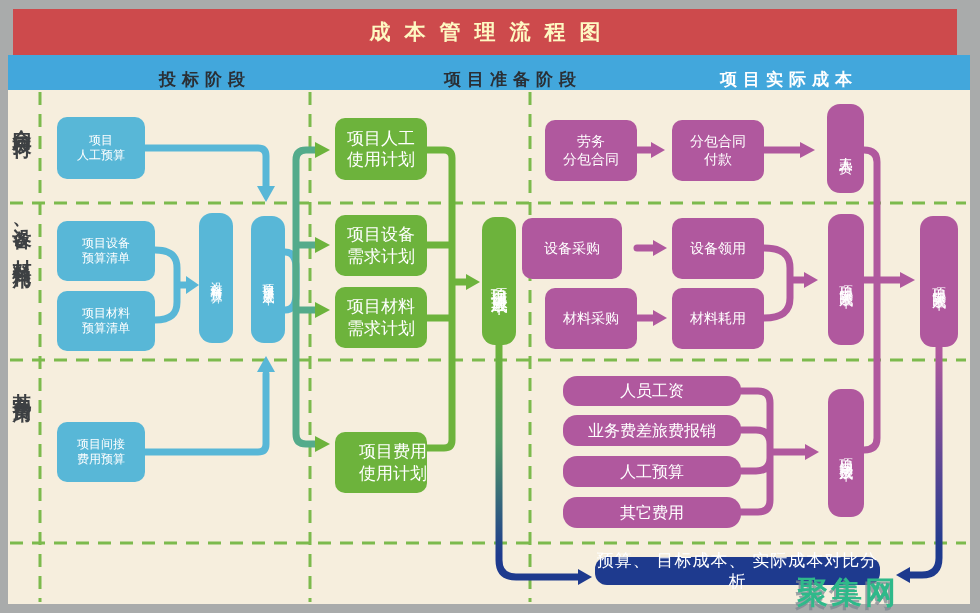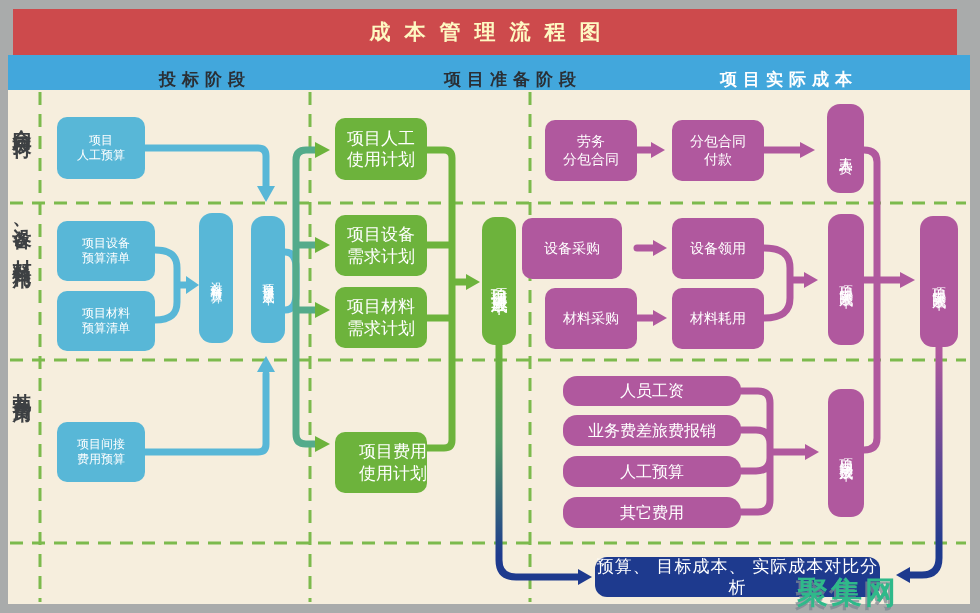--- a/index.html
+++ b/index.html
@@ -244,19 +244,19 @@
   <div class="box wide" style="left:563px; top:456px; width:178px; height:31px;">
       <span>人工预算</span>
     </div>
   <div class="box wide" style="left:563px; top:497px; width:178px; height:31px;">
       <span>其它费用</span>
     </div>
   <div class="box purple vbox" style="left:828px; top:389px; width:36px; height:128px;">
       <span>项目间接成本</span>
     </div>
 
-  <div class="box navy" style="left:595px; top:557px; width:285px; height:40px;">
+  <div class="box navy" style="left:595px; top:557px; width:285px; height:28px;">
       <span>预算、 目标成本、 实际成本对比分析</span>
     </div>
 
   <div id="watermark">聚集网</div>
 
 </div>
 
 </body></html>

